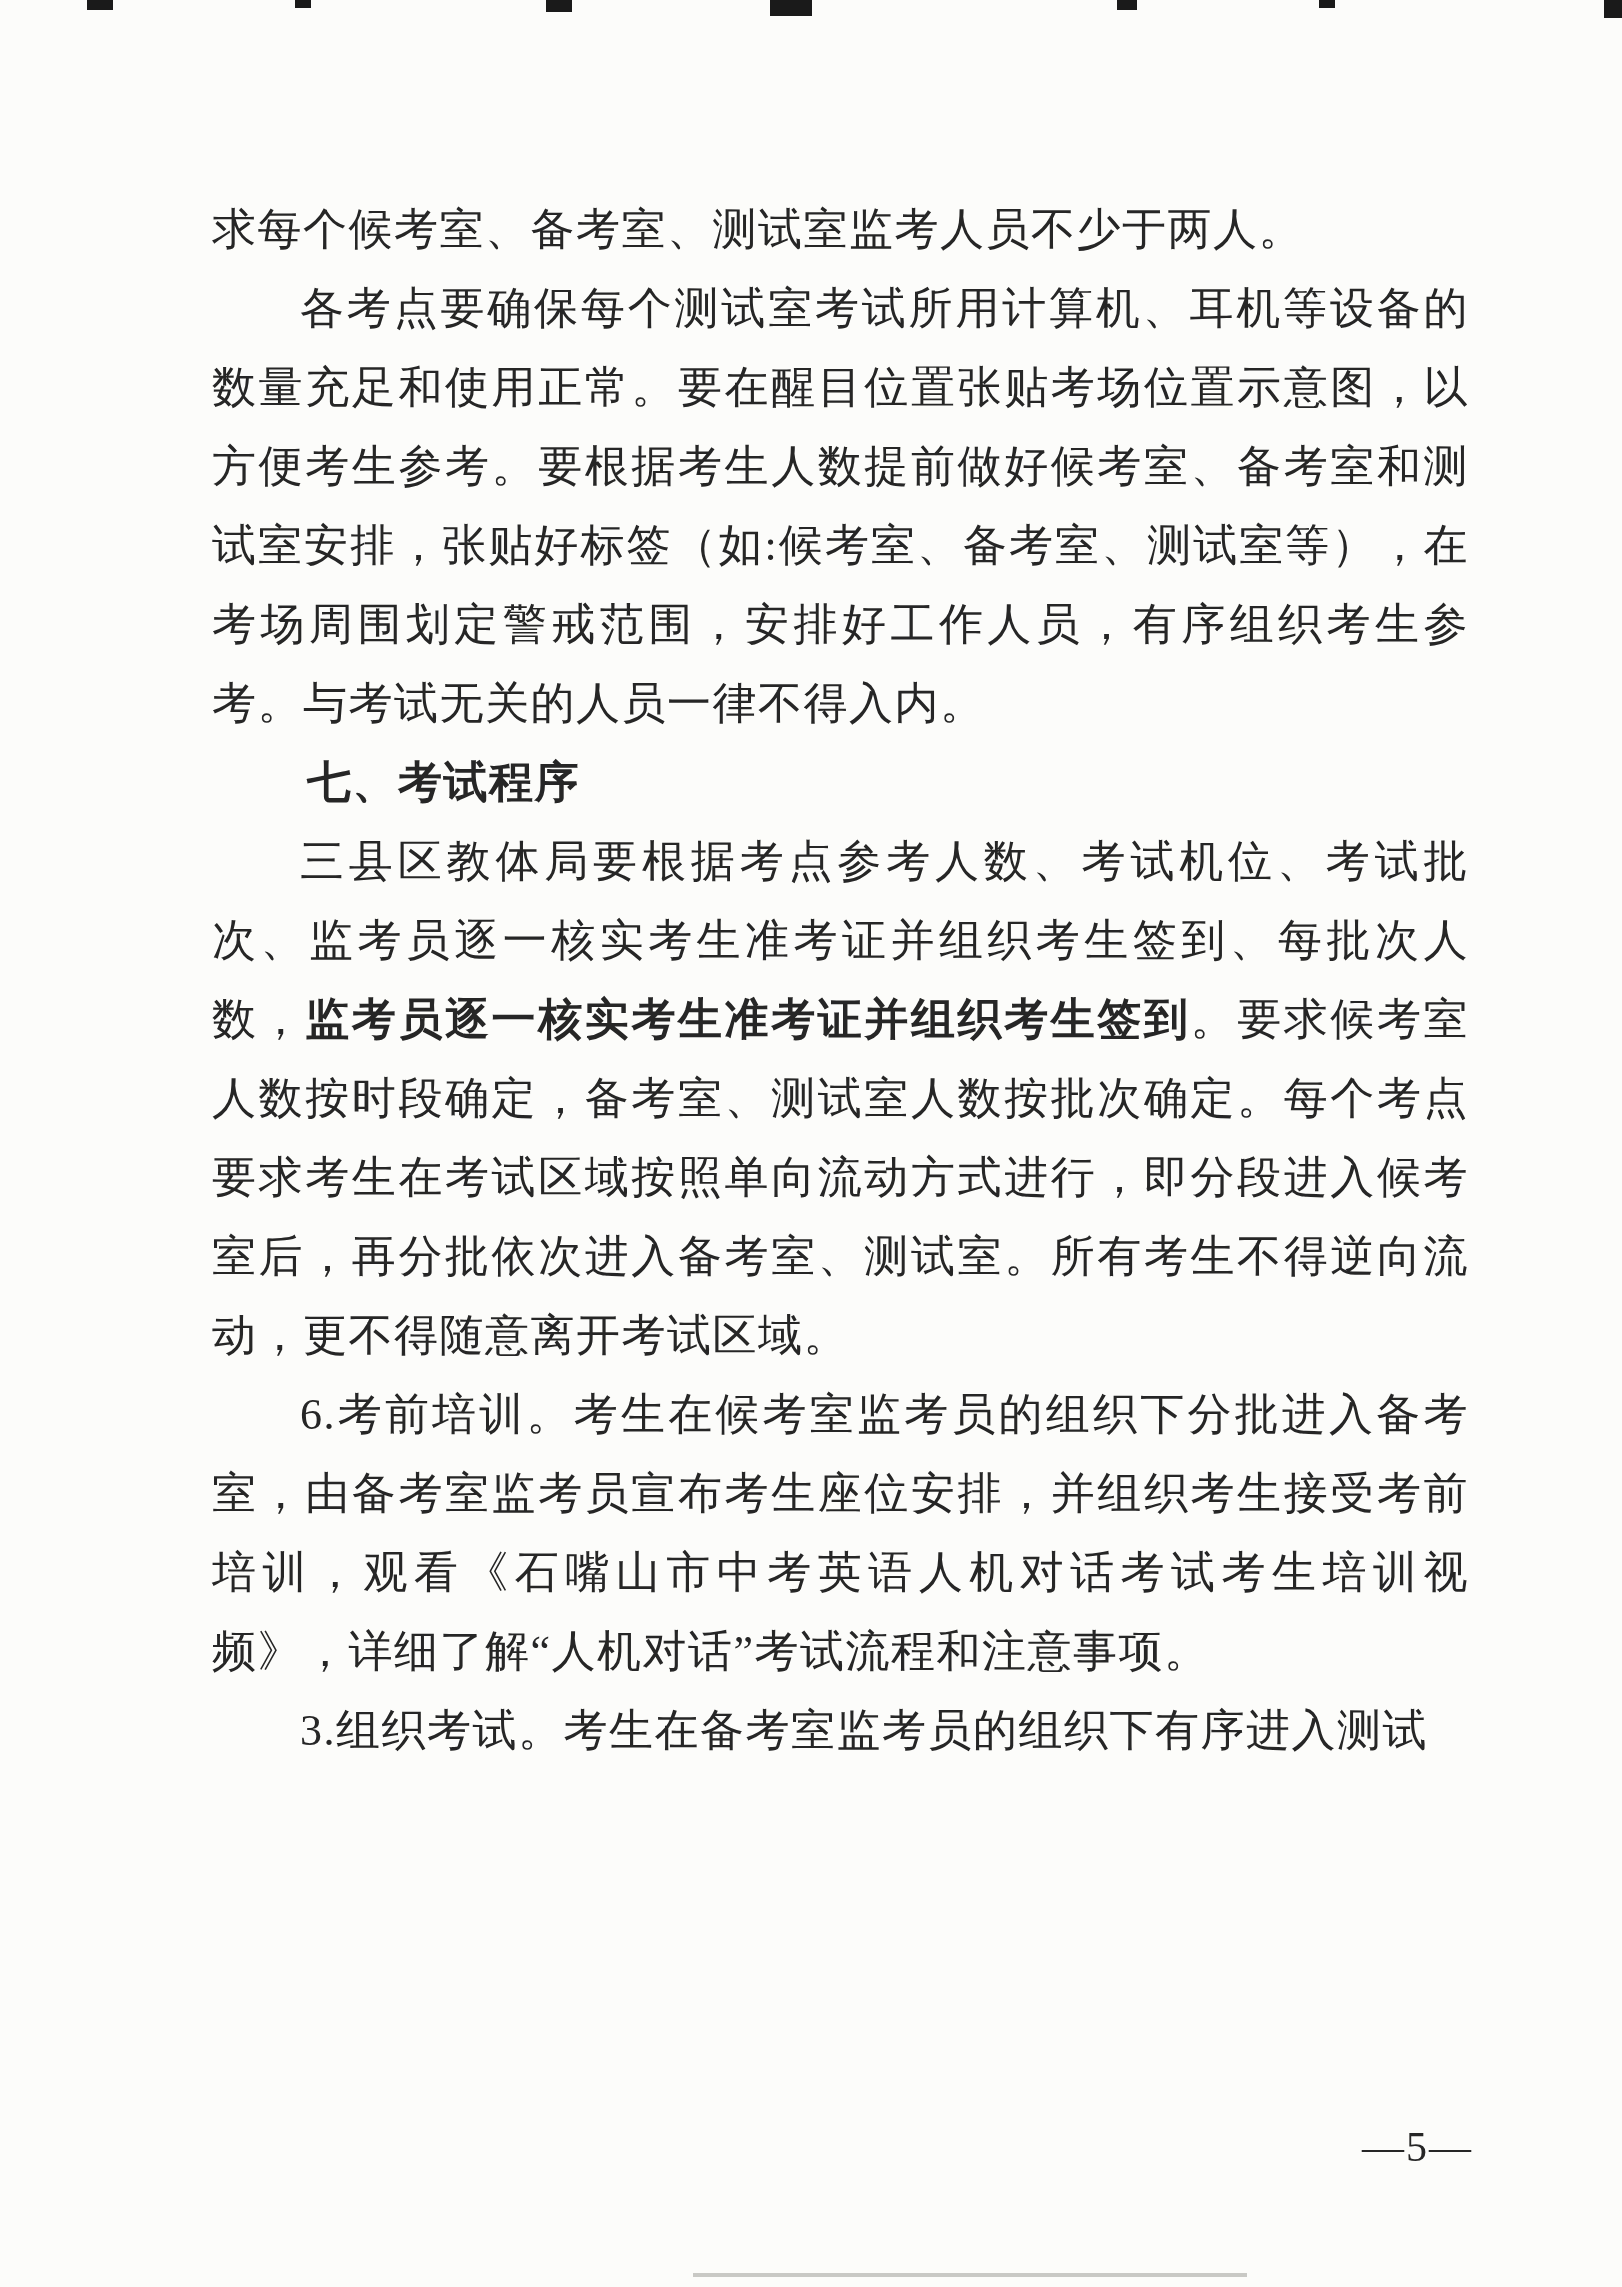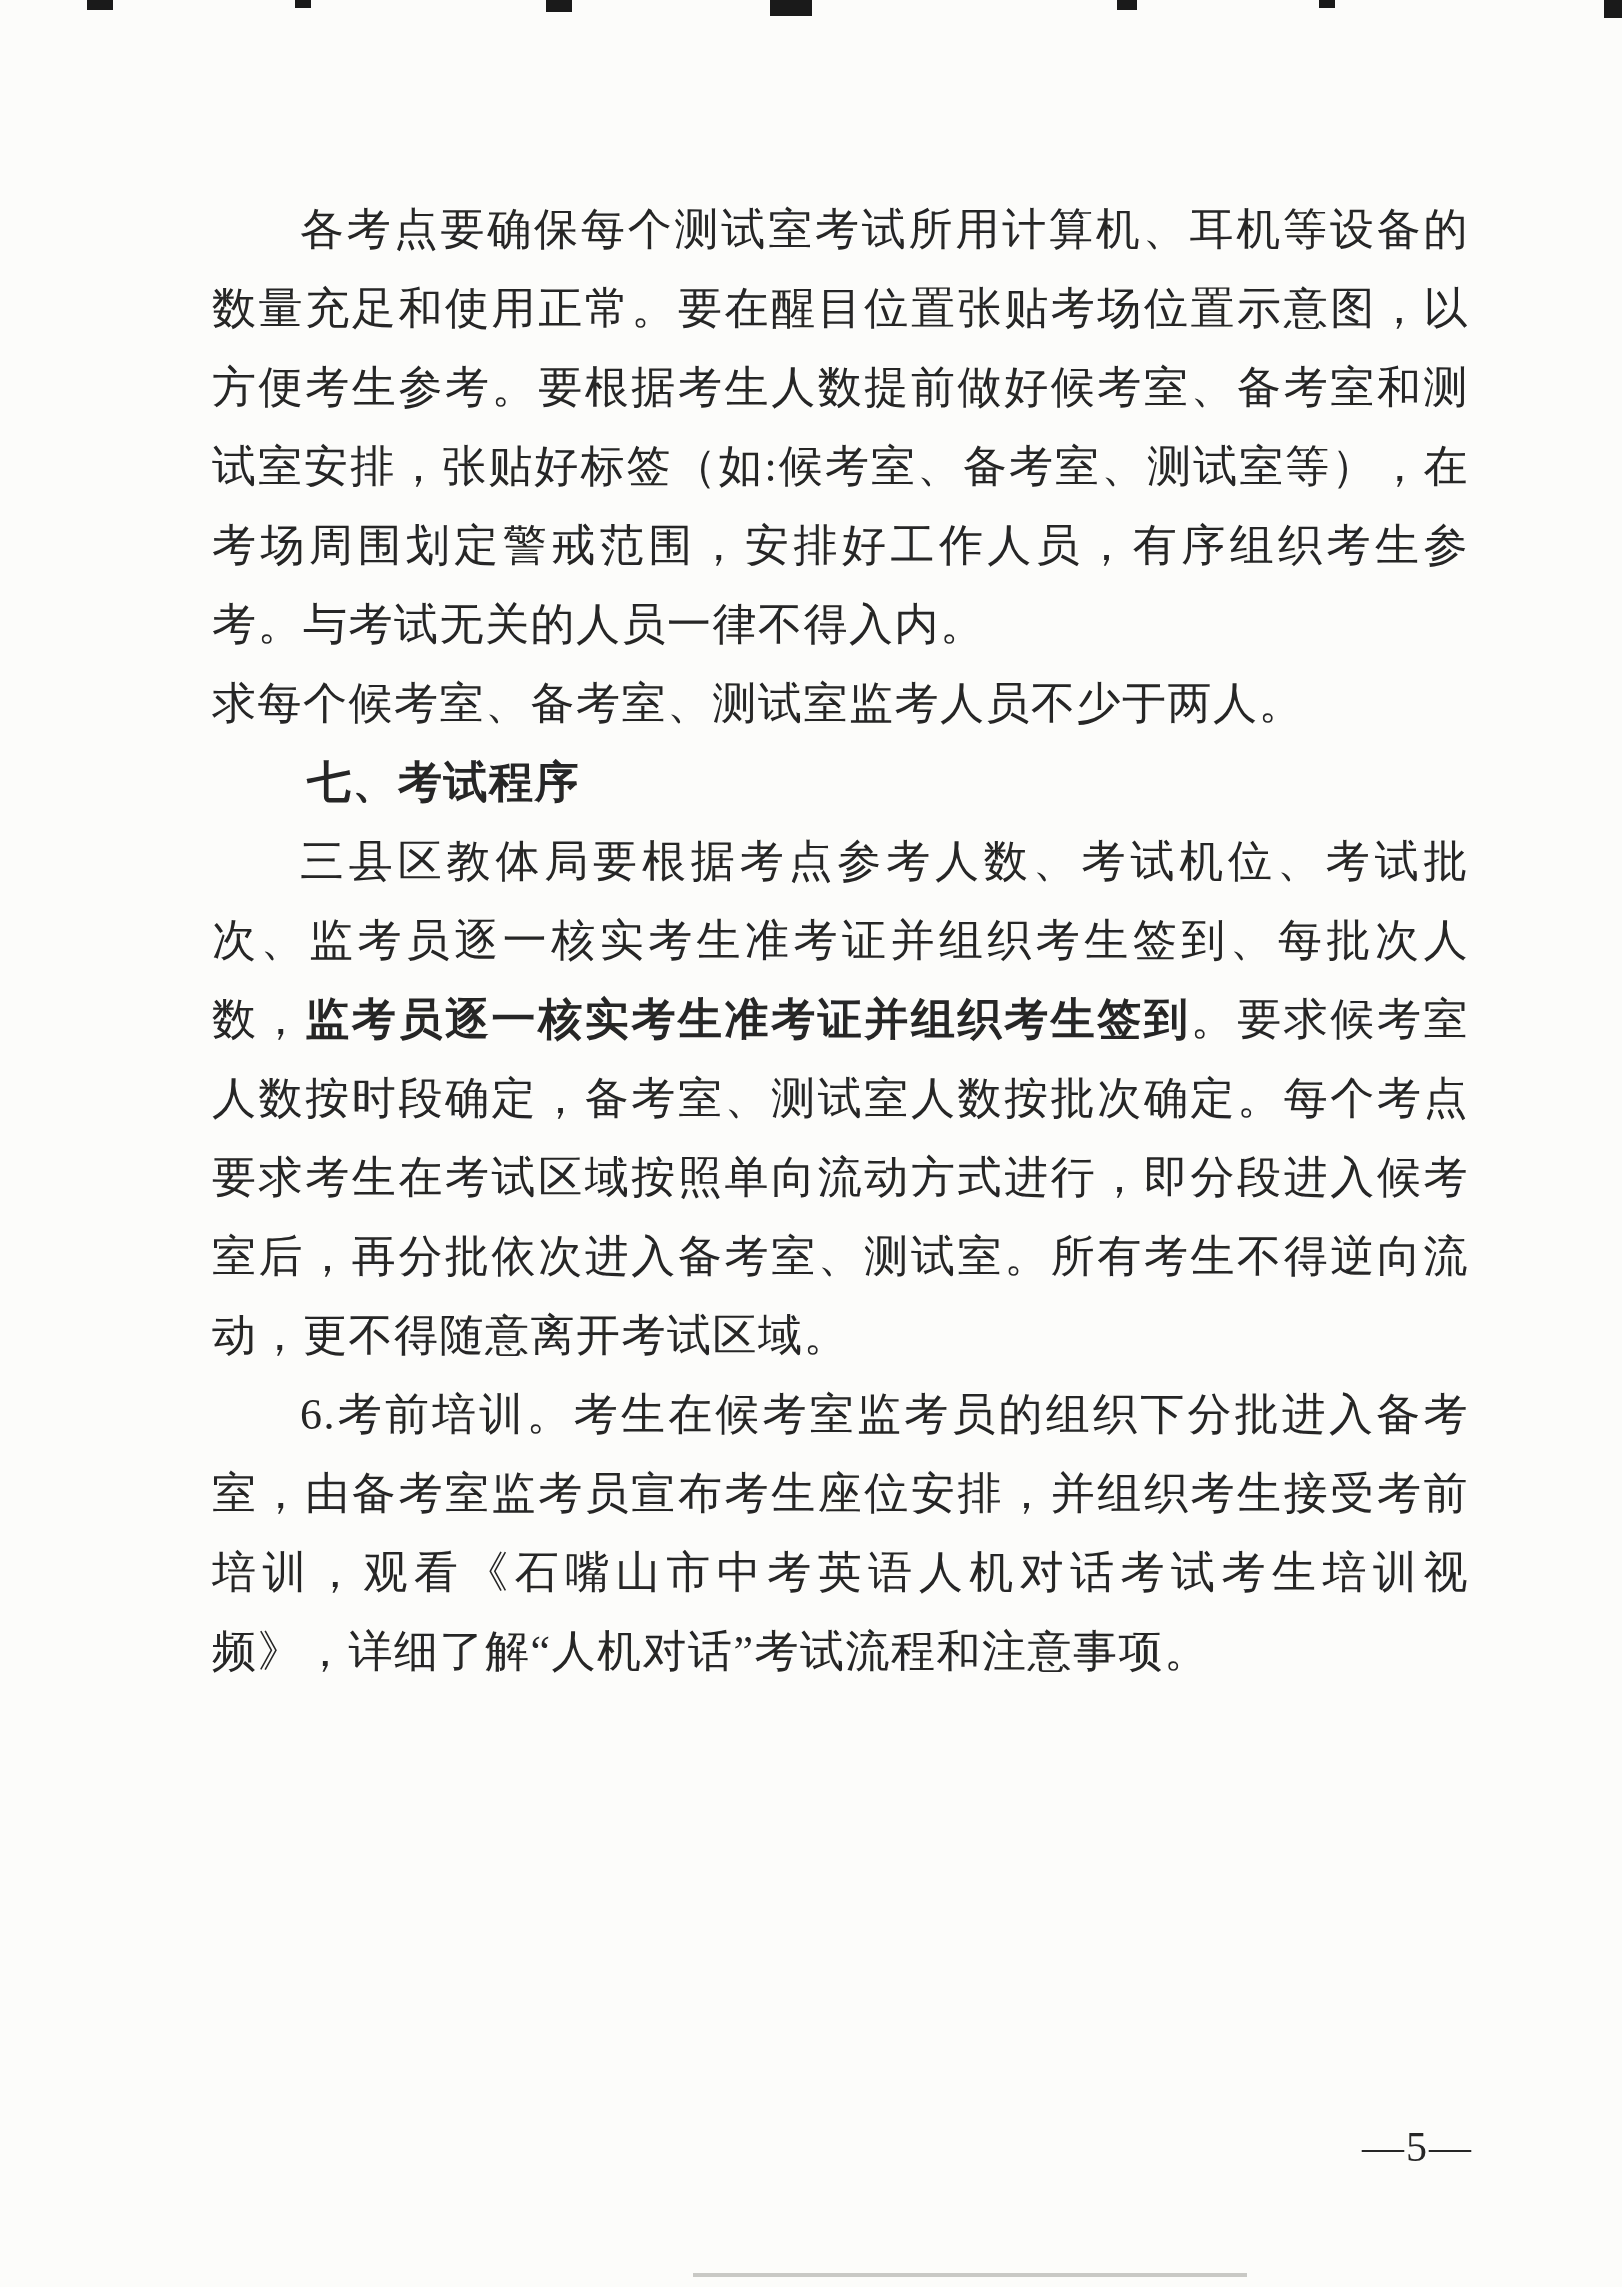--- a/index.html
+++ b/index.html
@@ -51,25 +51,26 @@
   .artifact {
     position: absolute;
     background: #1a1a1a;
   }
 </style>
 </head>
 <body>
 
 <div class="page">
   <div class="content">
+      <p class="para"><span>求每个候考室、备考室、测试室监考人员不少于两人。</span></p>
       <p class="para indent"><span>各考点要确保每个测试室考试所用计算机、耳机等设备的数量充足和使用正常。要在醒目位置张贴考场位置示意图，以方便考生参考。要根据考生人数提前做好候考室、备考室和测试室安排，张贴好标签（如:候考室、备考室、测试室等），在考场周围划定警戒范围，安排好工作人员，有序组织考生参考。与考试无关的人员一律不得入内。</span></p>
-      <p class="para"><span>求每个候考室、备考室、测试室监考人员不少于两人。</span></p>
       <p class="para indent heading"><span class="bold">七、考试程序</span></p>
       <p class="para indent"><span>三县区教体局要根据考点参考人数、考试机位、考试批次、监考员逐一核实考生准考证并组织考生签到、每批次人数，</span><span class="bold">监考员逐一核实考生准考证并组织考生签到</span><span>。要求候考室人数按时段确定，备考室、测试室人数按批次确定。每个考点要求考生在考试区域按照单向流动方式进行，即分段进入候考室后，再分批依次进入备考室、测试室。所有考生不得逆向流动，更不得随意离开考试区域。</span></p>
       <p class="para indent"><span>6.考前培训。考生在候考室监考员的组织下分批进入备考室，由备考室监考员宣布考生座位安排，并组织考生接受考前培训，观看《石嘴山市中考英语人机对话考试考生培训视频》，详细了解“人机对话”考试流程和注意事项。</span></p>
+      <p class="para indent"><span>3.组织考试。考生在备考室监考员的组织下有序进入测试</span></p>
     </div>
   <div class="page-number">—5—</div>
 <div class="artifact" style="left: 87px; top: 0px; width: 26px; height: 10px; background: rgb(26, 26, 26);"></div>
     <div class="artifact" style="left: 295px; top: 0px; width: 16px; height: 8px; background: rgb(26, 26, 26);"></div>
     <div class="artifact" style="left: 546px; top: 0px; width: 26px; height: 12px; background: rgb(26, 26, 26);"></div>
     <div class="artifact" style="left: 770px; top: 0px; width: 42px; height: 16px; background: rgb(26, 26, 26);"></div>
     <div class="artifact" style="left: 1117px; top: 0px; width: 20px; height: 10px; background: rgb(26, 26, 26);"></div>
     <div class="artifact" style="left: 1319px; top: 0px; width: 16px; height: 8px; background: rgb(26, 26, 26);"></div>
     <div class="artifact" style="left: 1604px; top: 0px; width: 19px; height: 18px; background: rgb(26, 26, 26);"></div>
     <div class="artifact" style="left: 693px; top: 2273px; width: 554px; height: 4px; background: rgb(201, 201, 197);"></div>

